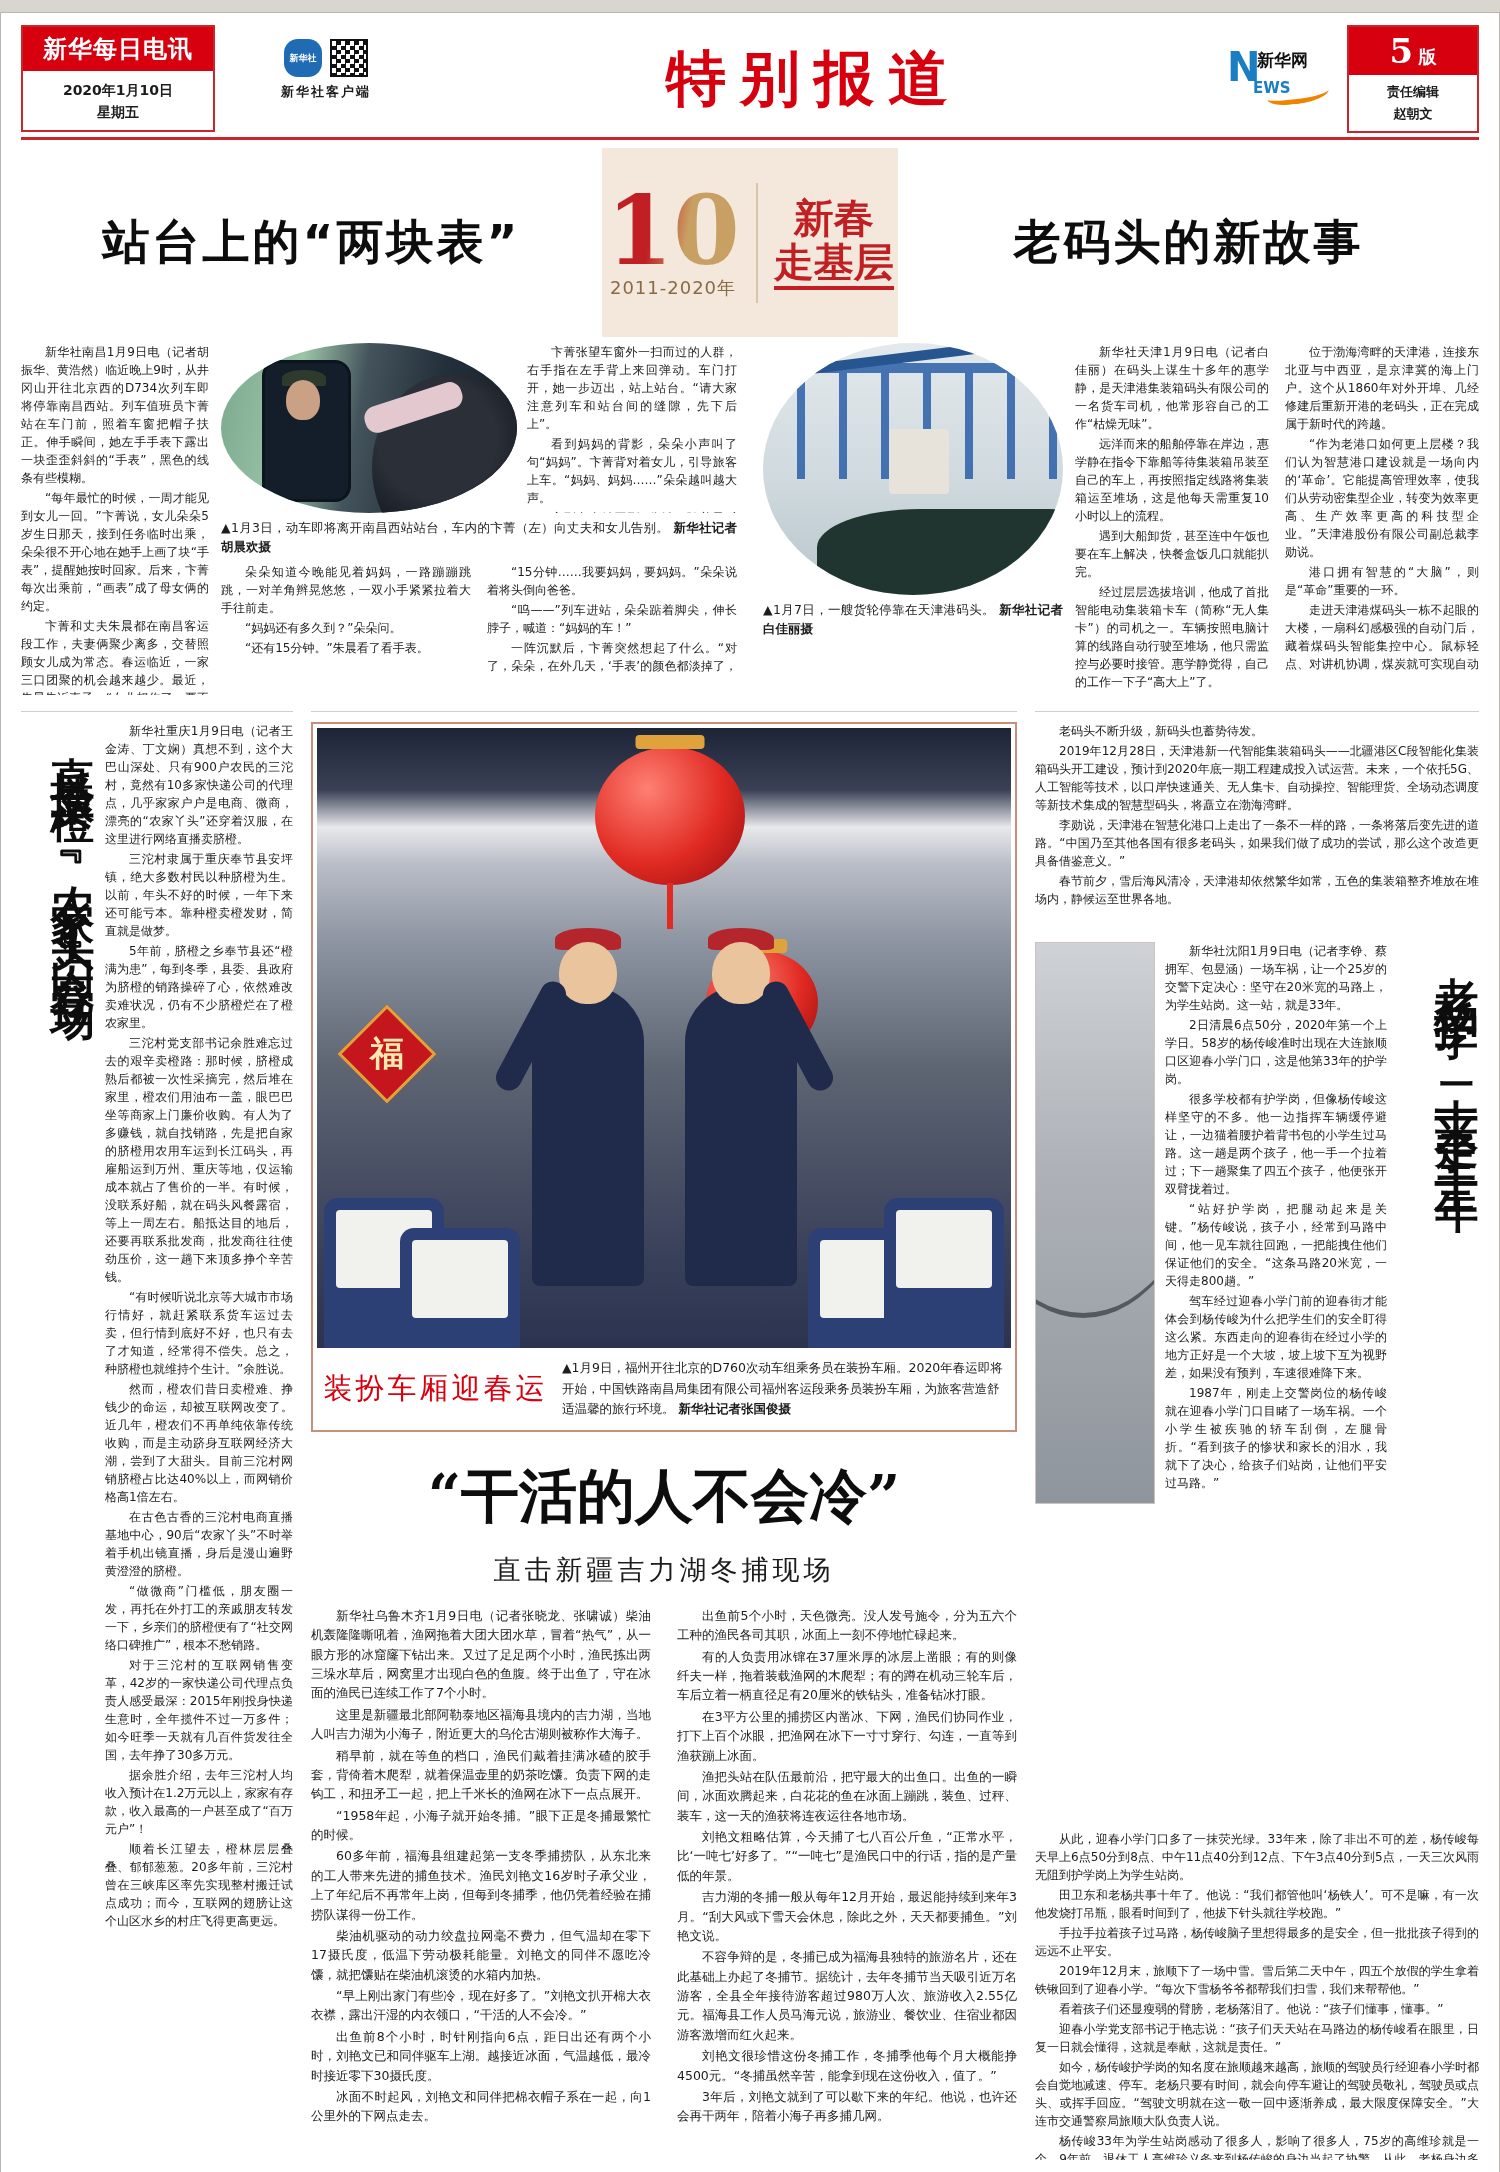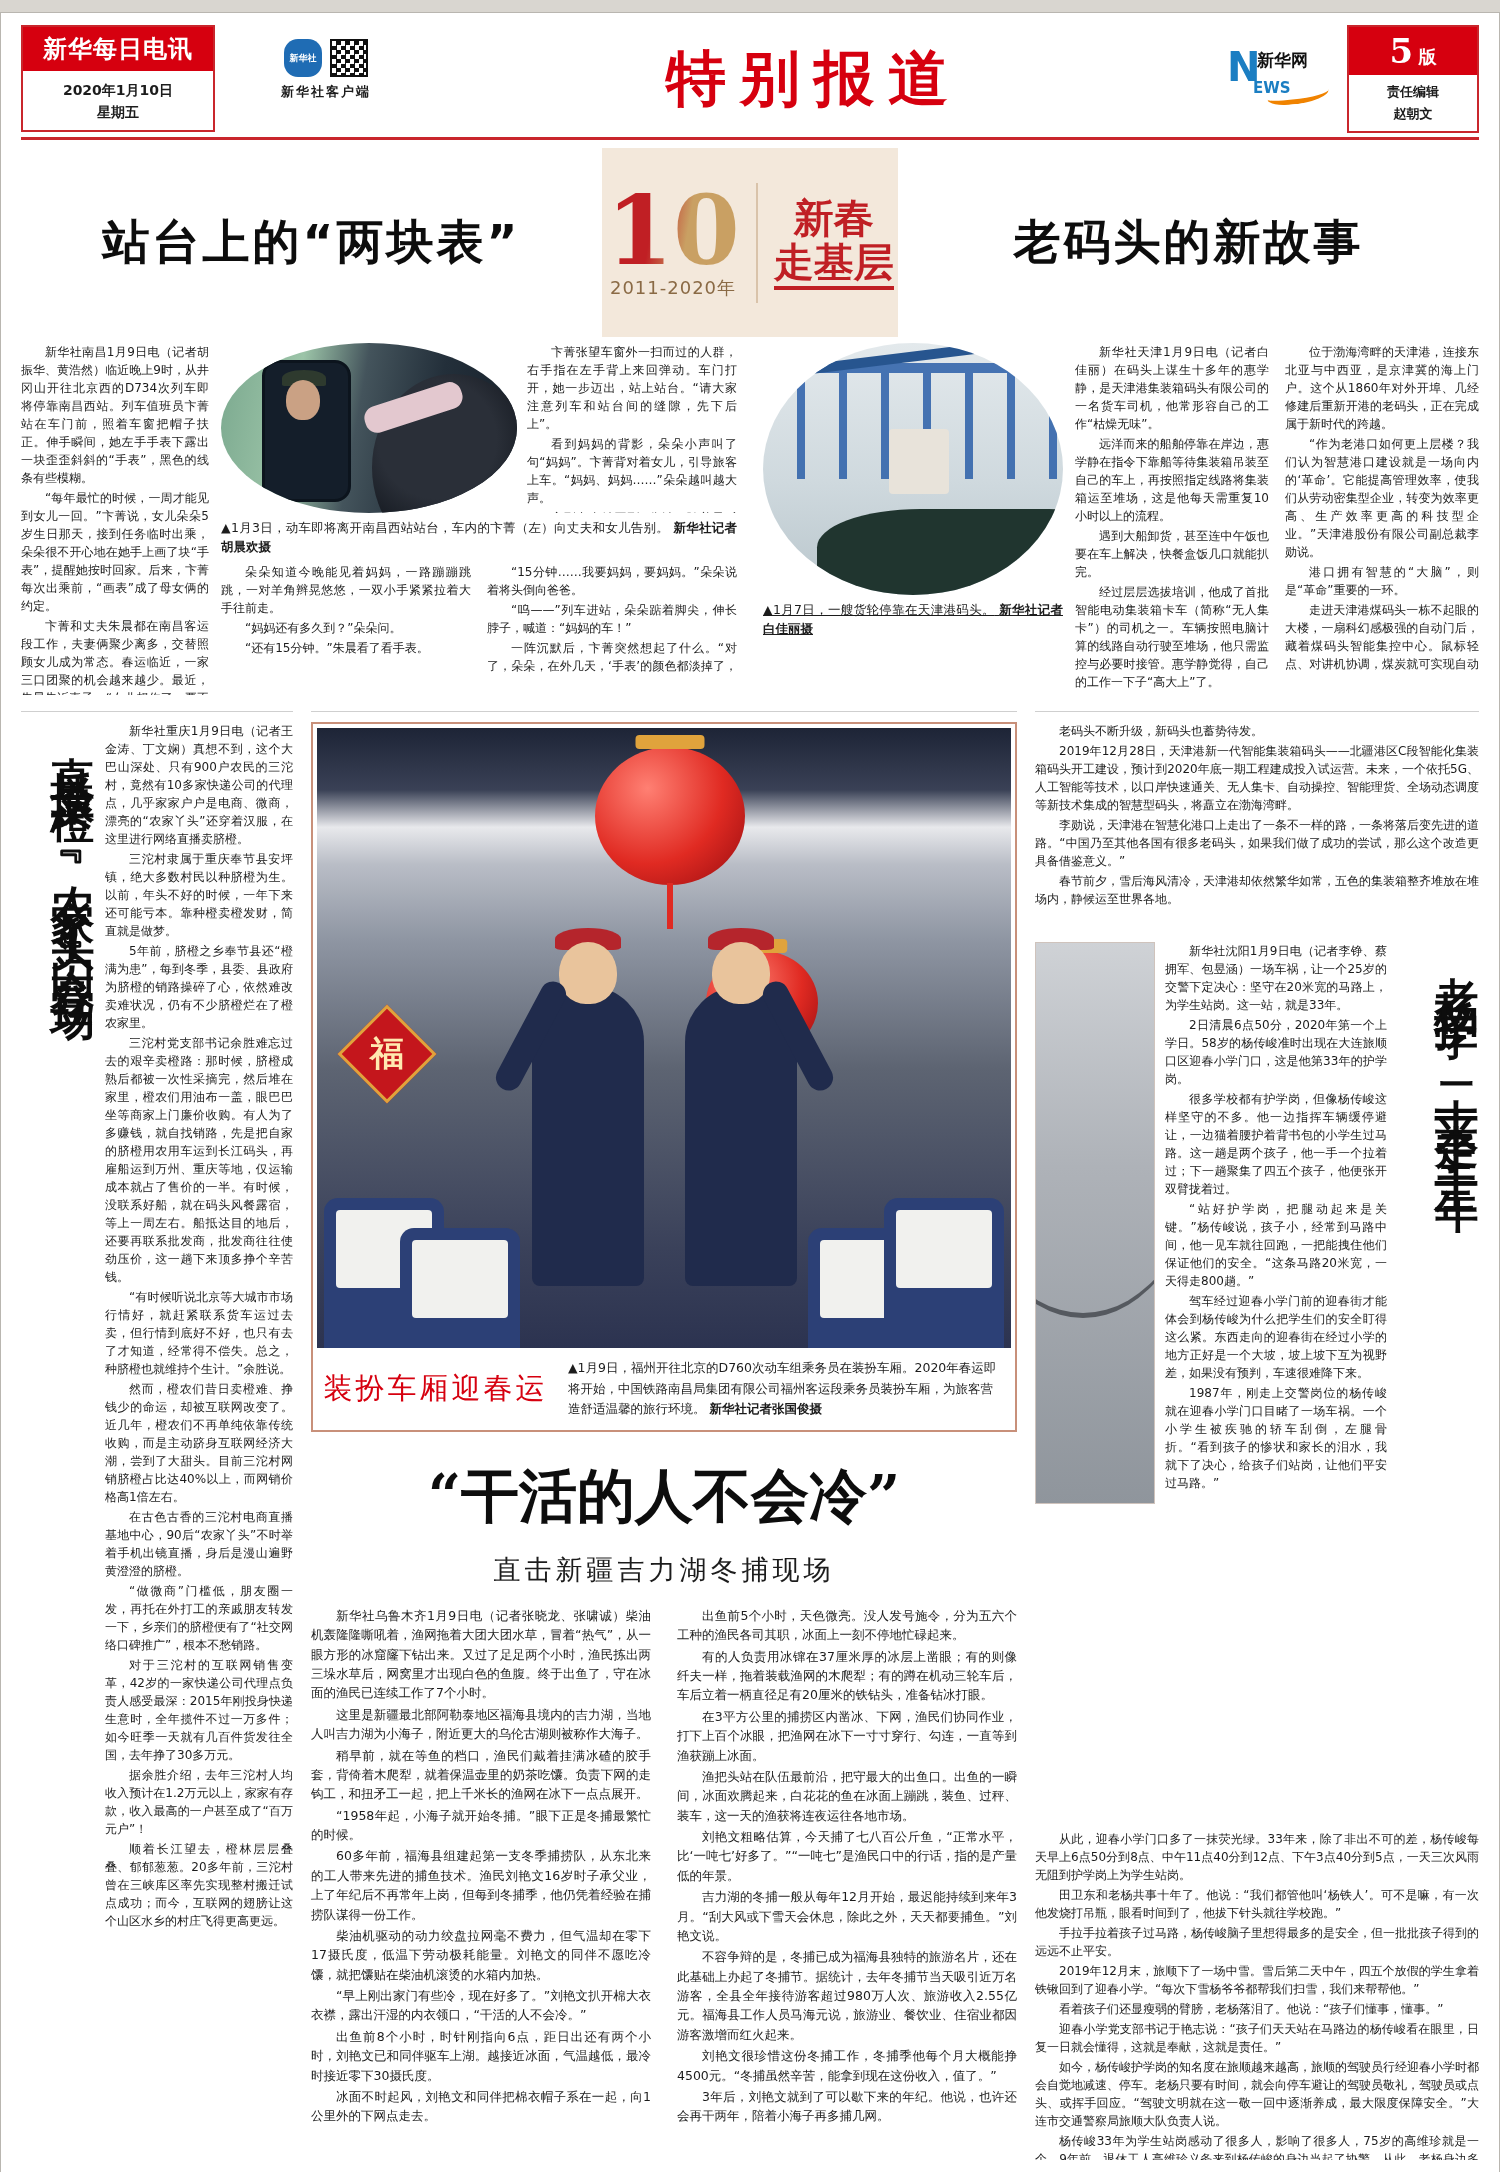--- a/index.html
+++ b/index.html
@@ -52,21 +52,21 @@
   .scene-station .win{position:absolute;left:14%;top:10%;width:28%;height:80%;background:#141e2a;border-radius:16px;border:3px solid #0c141d;}
   .scene-station .face{position:absolute;left:22%;top:22%;width:34px;height:40px;background:#caa184;border-radius:50% 50% 45% 45%;}
   .scene-station .cap{position:absolute;left:20.5%;top:16%;width:44px;height:16px;background:#2e3a2e;border-radius:50% 50% 10% 10%;}
   .scene-station .fam{position:absolute;right:-6%;top:18%;width:55%;height:110%;background:radial-gradient(circle at 40% 35%,#2a2f38 0 38%,#11151c 70%);border-radius:50%;}
   .scene-station .arm{position:absolute;right:18%;top:30%;width:34%;height:16%;background:#e3c8cf;border-radius:12px;transform:rotate(-18deg);}
   .st-side{flex:1;height:170px;overflow:hidden;}
   .caption{font-size:12.5px;line-height:1.5;margin:6px 0;text-indent:0;}
   .caption b{font-weight:bold;}
   .st-cols{columns:2;column-gap:16px;height:128px;overflow:hidden;}
   .wharf{display:flex;gap:12px;}
-  .wh-photo-col{width:300px;flex-shrink:0;text-decoration:underline;}
+  .wh-photo-col{width:300px;flex-shrink:0;}
   .scene-wharf{width:300px;height:252px;background:linear-gradient(#e3e9ec 0%,#cfd9de 55%,#b9c6cc 100%);}
   .scene-wharf .beams{position:absolute;left:0;top:8%;width:100%;height:46%;
      background:repeating-linear-gradient(90deg,transparent 0 34px,#2b5fa8 34px 42px),
                 linear-gradient(#2b5fa8 0 10px,transparent 10px 100%);opacity:.85;}
   .scene-wharf .jib{position:absolute;left:6%;top:4%;width:80%;height:10px;background:#27558f;transform:rotate(-7deg);}
   .scene-wharf .hull{position:absolute;left:18%;bottom:-4%;width:86%;height:38%;background:#20352f;border-radius:40% 10% 10% 10%;}
   .scene-wharf .cab{position:absolute;left:42%;top:34%;width:20%;height:26%;background:#e8e3da;border-radius:4px;}
   .wh-text{flex:1;columns:2;column-gap:16px;height:352px;overflow:hidden;}
   
   .band{display:grid;grid-template-columns:272px 706px 1fr;gap:18px;margin-top:16px;height:1452px;overflow:hidden;}
@@ -91,21 +91,21 @@
   .p1{left:31%;}
   .p1 .parm{left:-14px;transform:rotate(28deg);}
   .p2{left:53%;}
   .p2 .parm{right:-14px;transform:rotate(-28deg);}
   .fu{position:absolute;left:5%;top:47%;width:64px;height:64px;background:#c4161c;border:3px solid #e0a33c;
       transform:rotate(45deg);display:flex;align-items:center;justify-content:center;}
   .fu span{transform:rotate(-45deg);color:#ffe9b0;font-size:34px;font-weight:900;}
   .seat{position:absolute;bottom:0;width:120px;height:150px;background:#2c4076;border-radius:14px 14px 0 0;}
   .seat::before{content:"";position:absolute;left:10%;top:8%;width:80%;height:52%;background:#f1f1ee;border-radius:4px;}
   .s1{left:1%;}.s2{left:12%;bottom:-30px;}.s3{right:12%;bottom:-30px;}.s4{right:1%;}
-  .cap-bar{display:flex;gap:20px;align-items:center;padding:10px 6px 6px;}
+  .cap-bar{display:flex;gap:14px;align-items:center;padding:10px 6px 6px;}
   .cap-label{width:225px;text-align:center;color:#d6000f;font-size:29px;letter-spacing:3px;flex-shrink:0;}
   .cap-text{flex:1;font-size:12.5px;line-height:1.65;text-indent:0;}
   .fish-head{text-align:center;font-family:"DejaVu Serif","Liberation Serif",serif;font-weight:900;font-size:58px;margin-top:26px;color:#0d0d0d;}
   .fish-sub{text-align:center;font-size:27px;letter-spacing:4px;margin:16px 0 18px;font-weight:500;}
   .fish-body{columns:2;column-gap:26px;font-size:12.5px;line-height:1.55;text-align:justify;height:528px;overflow:hidden;}
   .right-cell{border-top:1px solid #cfcfcf;padding-top:10px;font-size:12px;line-height:1.5;text-align:justify;}
   .wharf-ending{height:212px;overflow:hidden;}
   .guard-top{display:flex;gap:10px;margin-top:8px;height:880px;overflow:hidden;}
   .scene-guard{width:118px;height:560px;flex-shrink:0;background:linear-gradient(#cfd2d6 0%,#aeb2b8 40%,#8f959c 100%);position:relative;overflow:hidden;border:1px solid #cfc3bc;}
   .scene-guard::before{content:"";position:absolute;left:-60%;top:6%;width:200%;height:60%;border-bottom:5px solid #55595f;border-radius:50%;}

